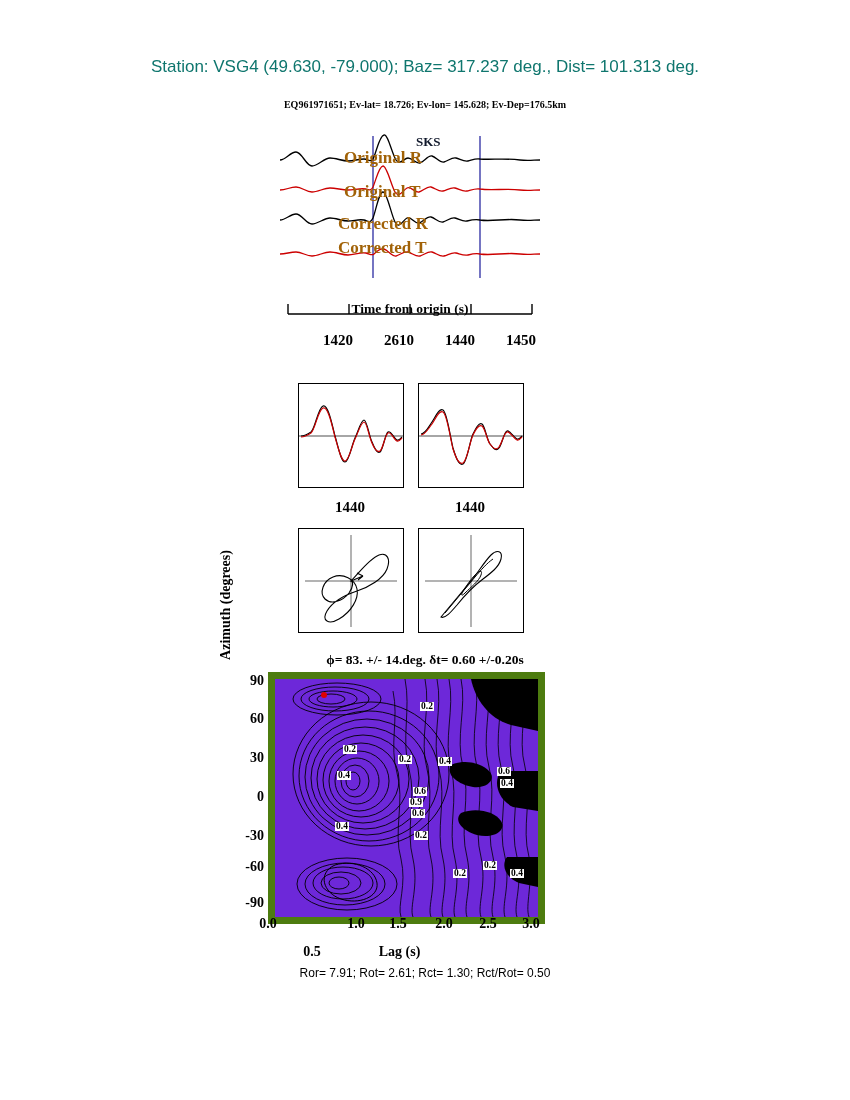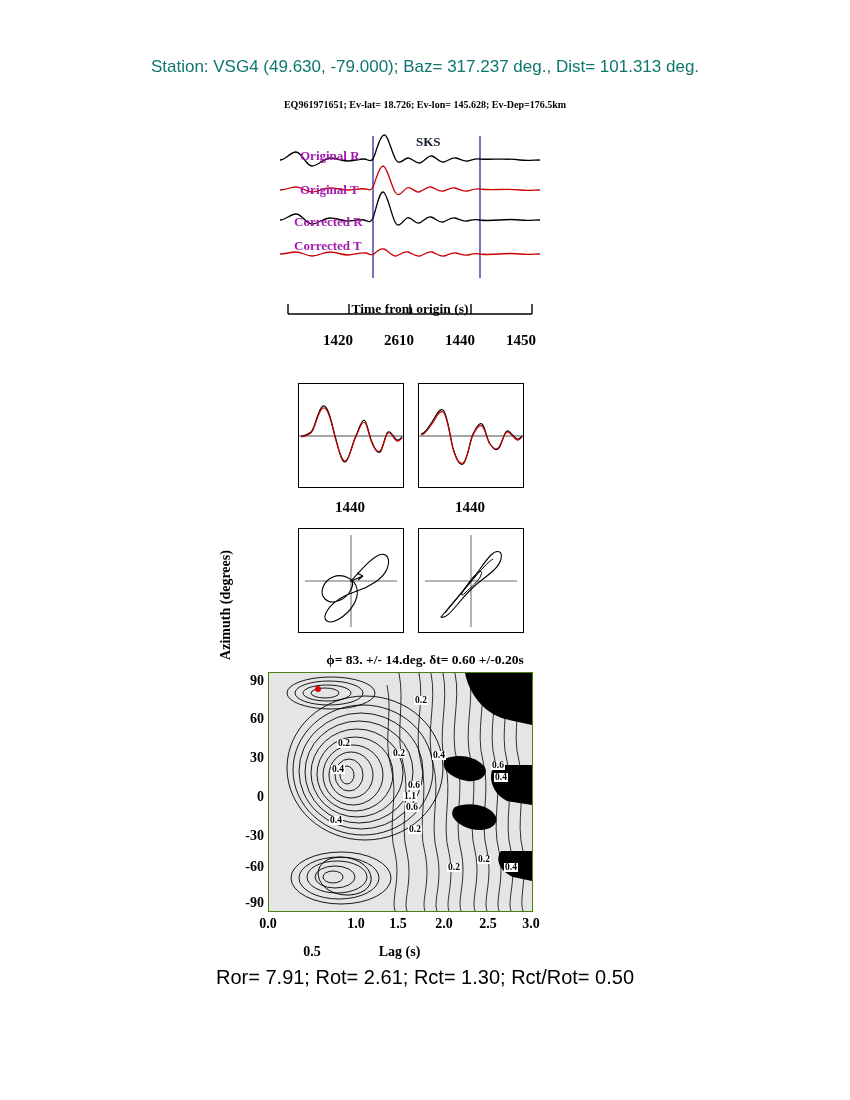--- a/index.html
+++ b/index.html
@@ -34,23 +34,24 @@
     color: #000;
   }
 
   
   #wave-panel {
     top: 130px; left: 280px; width: 260px; height: 160px;
   }
   #wave-panel svg { display: block; }
   .wf-label {
     font-family: "Liberation Serif", serif;
-    font-size: 13px;
-    font-weight: bold;
-    color: #a21caf;
+    font-size: 17px;
+    font-weight: bold;
+    color: #a16207;
+    margin-left: 44px;
   }
   #sks-label {
     font-family: "Liberation Serif", serif;
     font-size: 13px;
     font-weight: bold;
     color: #0f172a;
     text-align: center;
   }
 
   
@@ -87,22 +88,22 @@
   #contour-title {
     top: 652px; left: 200px; width: 450px;
     text-align: center;
     font-family: "Liberation Serif", serif;
     font-weight: bold;
     font-size: 13.5px;
   }
   #contour-area {
     top: 672px; left: 268px;
     width: 263px; height: 238px;
-    border: 1px solid #4d7c0f;
-    background: #e5e5e5;
+    border: 7px solid #4d7c0f;
+    background: #6d28d9;
     overflow: hidden;
   }
   #ylabel-azimuth {
     top: 700px; left: 218px;
     width: 190px;
     transform: rotate(-90deg);
     transform-origin: 0 0;
     font-family: "Liberation Serif", serif;
     font-weight: bold;
     font-size: 14px;
@@ -125,21 +126,21 @@
   #xlabel-lag {
     top: 944px; left: 268px; width: 263px;
     text-align: center;
     font-family: "Liberation Serif", serif;
     font-weight: bold;
     font-size: 14px;
   }
   #footer-line {
     top: 966px; left: 0; width: 850px;
     text-align: center;
-    font-size: 20px;
+    font-size: 12px;
     font-family: "Liberation Sans", sans-serif;
   }
   .ctr-num {
     position: absolute;
     font-family: "Liberation Serif", serif;
     font-size: 9.5px;
     font-weight: bold;
     background: #fff;
     line-height: 9px;
     padding: 0 1px;
@@ -321,21 +322,21 @@
 
   
   <span class="ctr-num" style="top:23px; left:145px;">0.2</span>
   <span class="ctr-num" style="top:66px; left:68px;">0.2</span>
   <span class="ctr-num" style="top:76px; left:123px;">0.2</span>
   <span class="ctr-num" style="top:78px; left:163px;">0.4</span>
   <span class="ctr-num" style="top:92px; left:62px;">0.4</span>
   <span class="ctr-num" style="top:88px; left:222px;">0.6</span>
   <span class="ctr-num" style="top:100px; left:225px;">0.4</span>
   <span class="ctr-num" style="top:108px; left:138px;">0.6</span>
-  <span class="ctr-num" style="top:119px; left:134px;">1.1</span>
+  <span class="ctr-num" style="top:119px; left:134px;">0.9</span>
   <span class="ctr-num" style="top:130px; left:136px;">0.6</span>
   <span class="ctr-num" style="top:143px; left:60px;">0.4</span>
   <span class="ctr-num" style="top:152px; left:139px;">0.2</span>
   <span class="ctr-num" style="top:182px; left:208px;">0.2</span>
   <span class="ctr-num" style="top:190px; left:178px;">0.2</span>
   <span class="ctr-num" style="top:190px; left:235px;">0.4</span>
 </div>
 
 <div class="abs x-tick" style="top:916px; left:246px;">0.0</div>
 <div class="abs x-tick" style="top:944px; left:290px;">0.5</div>

